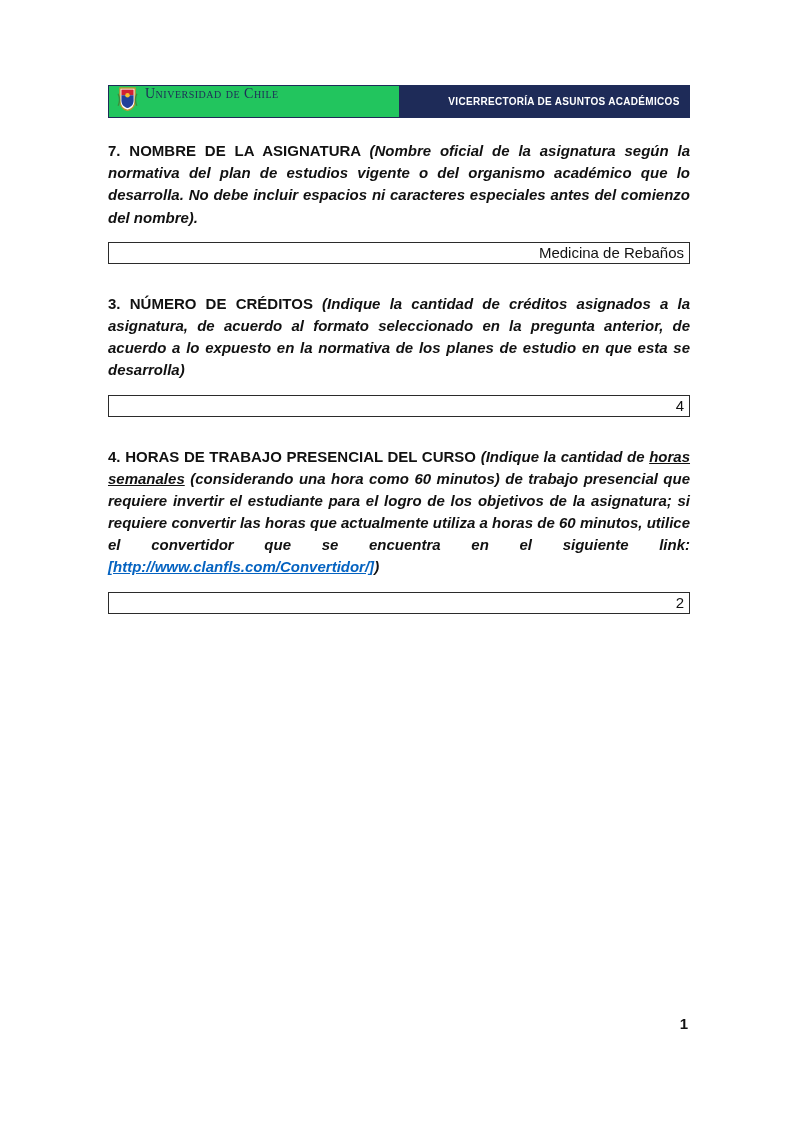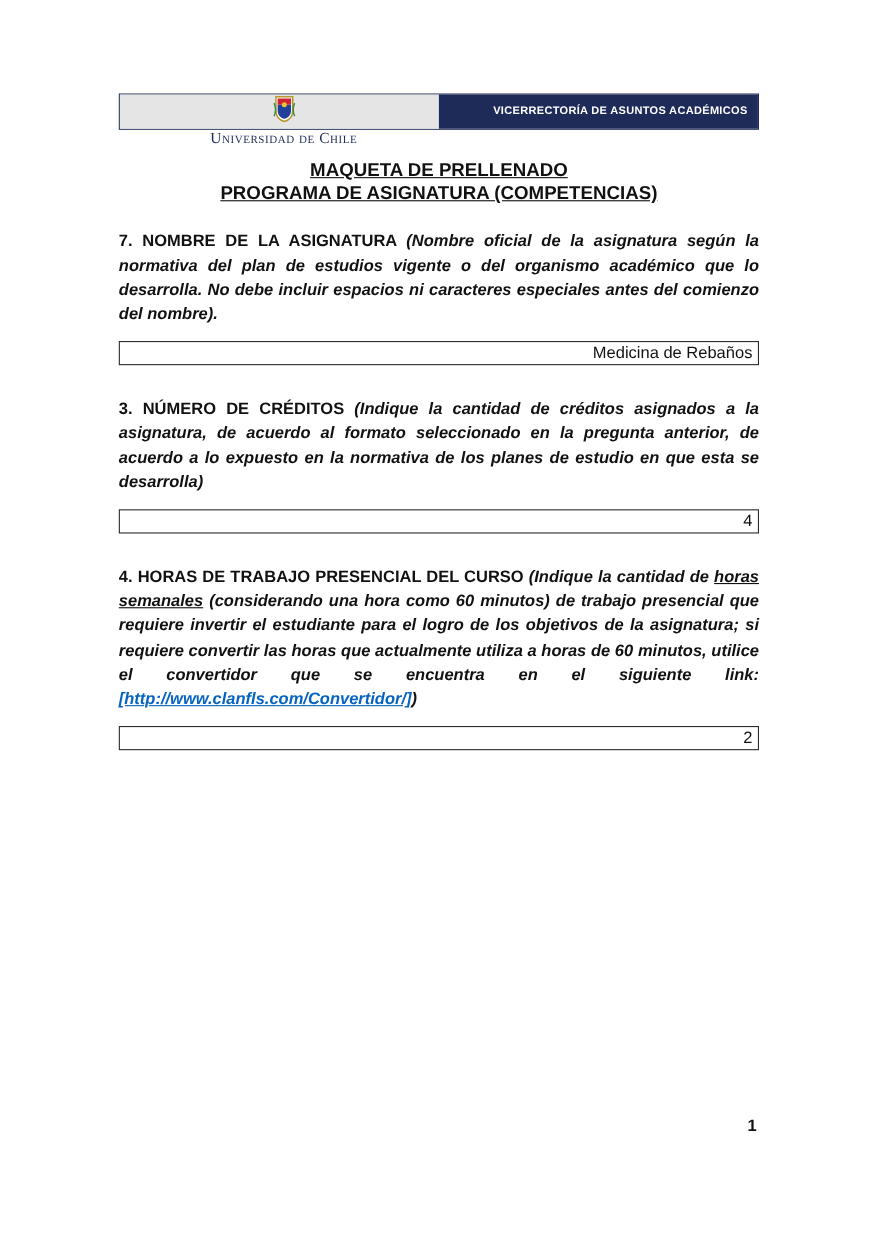--- a/index.html
+++ b/index.html
@@ -18,26 +18,25 @@
 
   
   .doc-header {
     margin-top: 85px;
     height: 33px;
     display: flex;
     border: 1px solid var(--header-navy, #1e2b58);
   }
   .header-left {
     width: 50%;
-    background: #e5e5e5;
+    background: #22c55e;
     display: flex;
-    align-items: center;
+    align-items: flex-start;
     gap: 7px;
     padding-left: 8px;
-    flex-direction: column;
   }
   .logo { display: inline-flex; align-items: center; }
   .uni-name {
     font-family: "Liberation Serif", serif;
     font-variant: small-caps;
     font-size: 14px;
     letter-spacing: 0.5px;
     color: var(--header-navy, #1e2b58);
   }
   .header-right {
@@ -122,24 +121,20 @@
           <path d="M1.2 8c1.8 4 1.8 8.5 0 12.5M20.8 8c-1.8 4-1.8 8.5 0 12.5" stroke="#3d8a3d" stroke-width="1.4" fill="none"></path>
         </svg>
       </span>
       <span class="uni-name">Universidad de Chile</span>
     </div>
     <div class="header-right">
       <span>VICERRECTORÍA DE ASUNTOS ACADÉMICOS</span>
     </div>
   </header>
 
-  <div class="doc-title">
-    <div class="title-line">MAQUETA DE PRELLENADO</div>
-    <div class="title-line">PROGRAMA DE ASIGNATURA (COMPETENCIAS)</div>
-  </div>
 
   <div class="content">
 
     <p class="para"><b class="sec-label">7. NOMBRE DE LA ASIGNATURA </b><i class="desc">(Nombre oficial de la asignatura según la normativa del plan de estudios vigente o del organismo académico que lo desarrolla. No debe incluir espacios ni caracteres especiales antes del comienzo del nombre).</i></p>
     <div class="answer-box">
       <span>Medicina de Rebaños</span>
     </div>
 
 
     <p class="para"><b class="sec-label">3. NÚMERO DE CRÉDITOS </b><i class="desc">(Indique la cantidad de créditos asignados a la asignatura, de acuerdo al formato seleccionado en la pregunta anterior, de acuerdo a lo expuesto en la normativa de los planes de estudio en que esta se desarrolla)</i></p>

